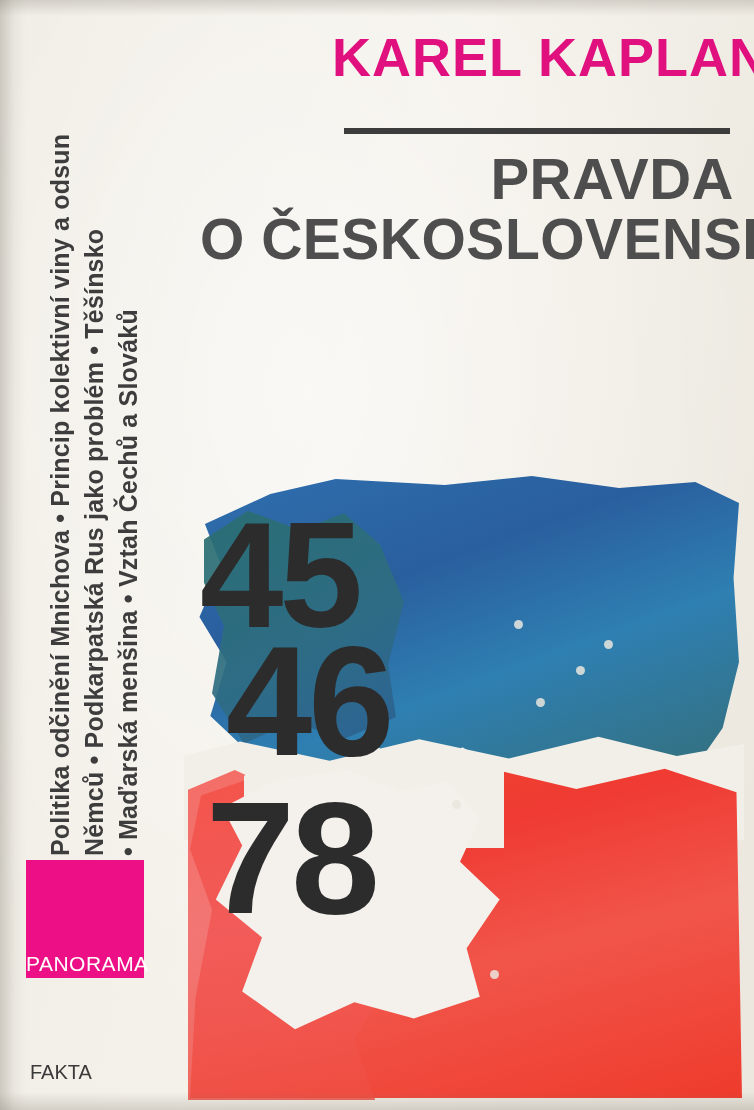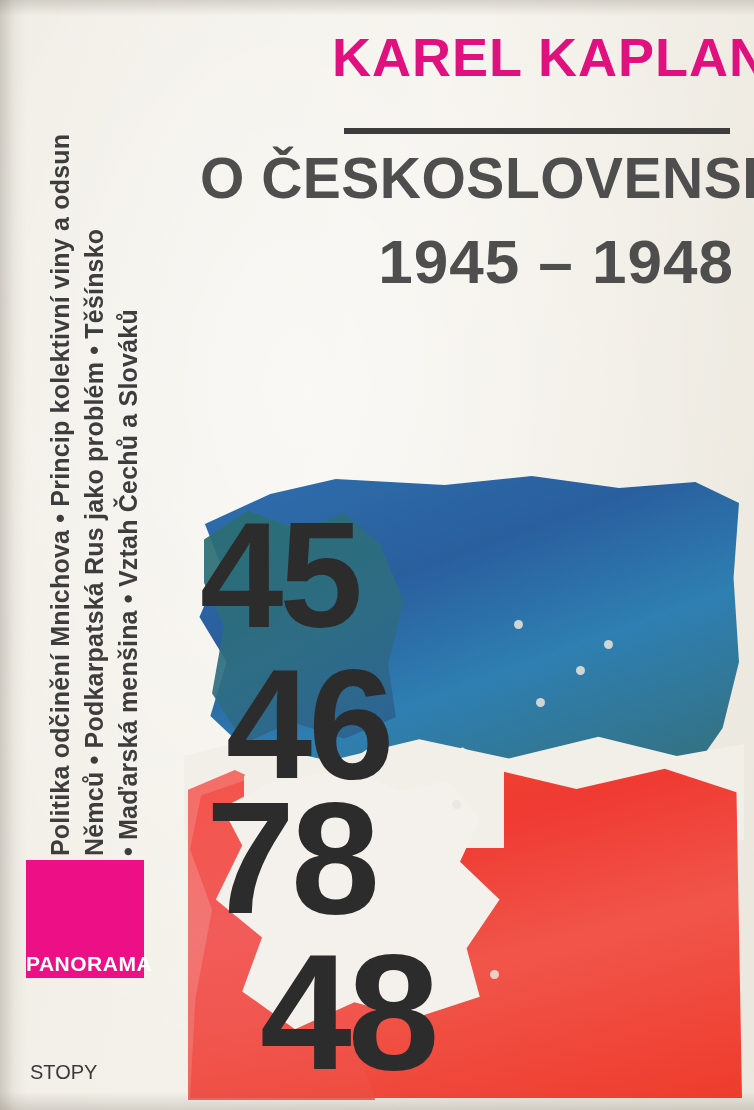--- a/index.html
+++ b/index.html
@@ -140,21 +140,21 @@
     background: #ec0f86;
   }
   .publisher-name {
     position: absolute;
     left: 26px;
     bottom: 134px;
     width: 118px;
     text-align: center;
     color: #ffffff;
     font-size: 21px;
-    font-weight: bold;
+    font-weight: normal;
     letter-spacing: 0.5px;
     font-family: "Liberation Sans", sans-serif;
   }
   .series-lines {
     position: absolute;
     left: 30px;
     bottom: 22px;
     color: #3a3a3a;
     font-size: 20px;
     line-height: 1.55;
@@ -278,42 +278,41 @@
     <div class="art-speck" style="left:330px; top:150px;"></div>
     <div class="art-speck" style="left:392px; top:196px;"></div>
     <div class="art-speck" style="left:352px; top:228px;"></div>
     <div class="art-speck" style="left:420px; top:170px;"></div>
     <div class="art-speck" style="left:268px; top:330px;"></div>
     <div class="art-speck" style="left:306px; top:500px;"></div>
   </div>
 
   <div class="numeral-clip">
     <div class="numeral" style="left:16px; top:30px; font-size:150px;">45</div>
-    <div class="numeral" style="left:42px; top:177px; font-size:155px;">46</div>
+    <div class="numeral" style="left:42px; top:154px; font-size:155px;">46</div>
     <div class="numeral" style="left:22px; top:308px; font-size:160px;">78</div>
-    <div class="numeral" style="left:76px; top:460px; font-size:165px;">48</div>
   </div>
 
   <div class="author">KAREL KAPLAN</div>
   <div class="author-rule"></div>
 
   <div class="title-block">
+    <div class="title-line l1">PRAVDA</div>
     <div class="title-line l2">O ČESKOSLOVENSKU</div>
-    <div class="years">1945 – 1948</div>
   </div>
 
   <div class="subtitle-vertical">
     <div class="vtext v1">Politika odčinění Mnichova • Princip kolektivní viny a odsun</div>
     <div class="vtext v2">Němců • Podkarpatská Rus jako problém • Těšínsko</div>
     <div class="vtext v3">• Maďarská menšina • Vztah Čechů a Slováků</div>
   </div>
 
   <div class="publisher-badge"></div>
   <div class="publisher-name">PANORAMA</div>
 
   <div class="series-lines">
-    <div>STOPY</div>
+    <div>FAKTA</div>
   </div>
 
   <div class="spine-shade"></div>
   <div class="top-shade"></div>
   <div class="bottom-shade"></div>
 </div>
 
 </body></html>

